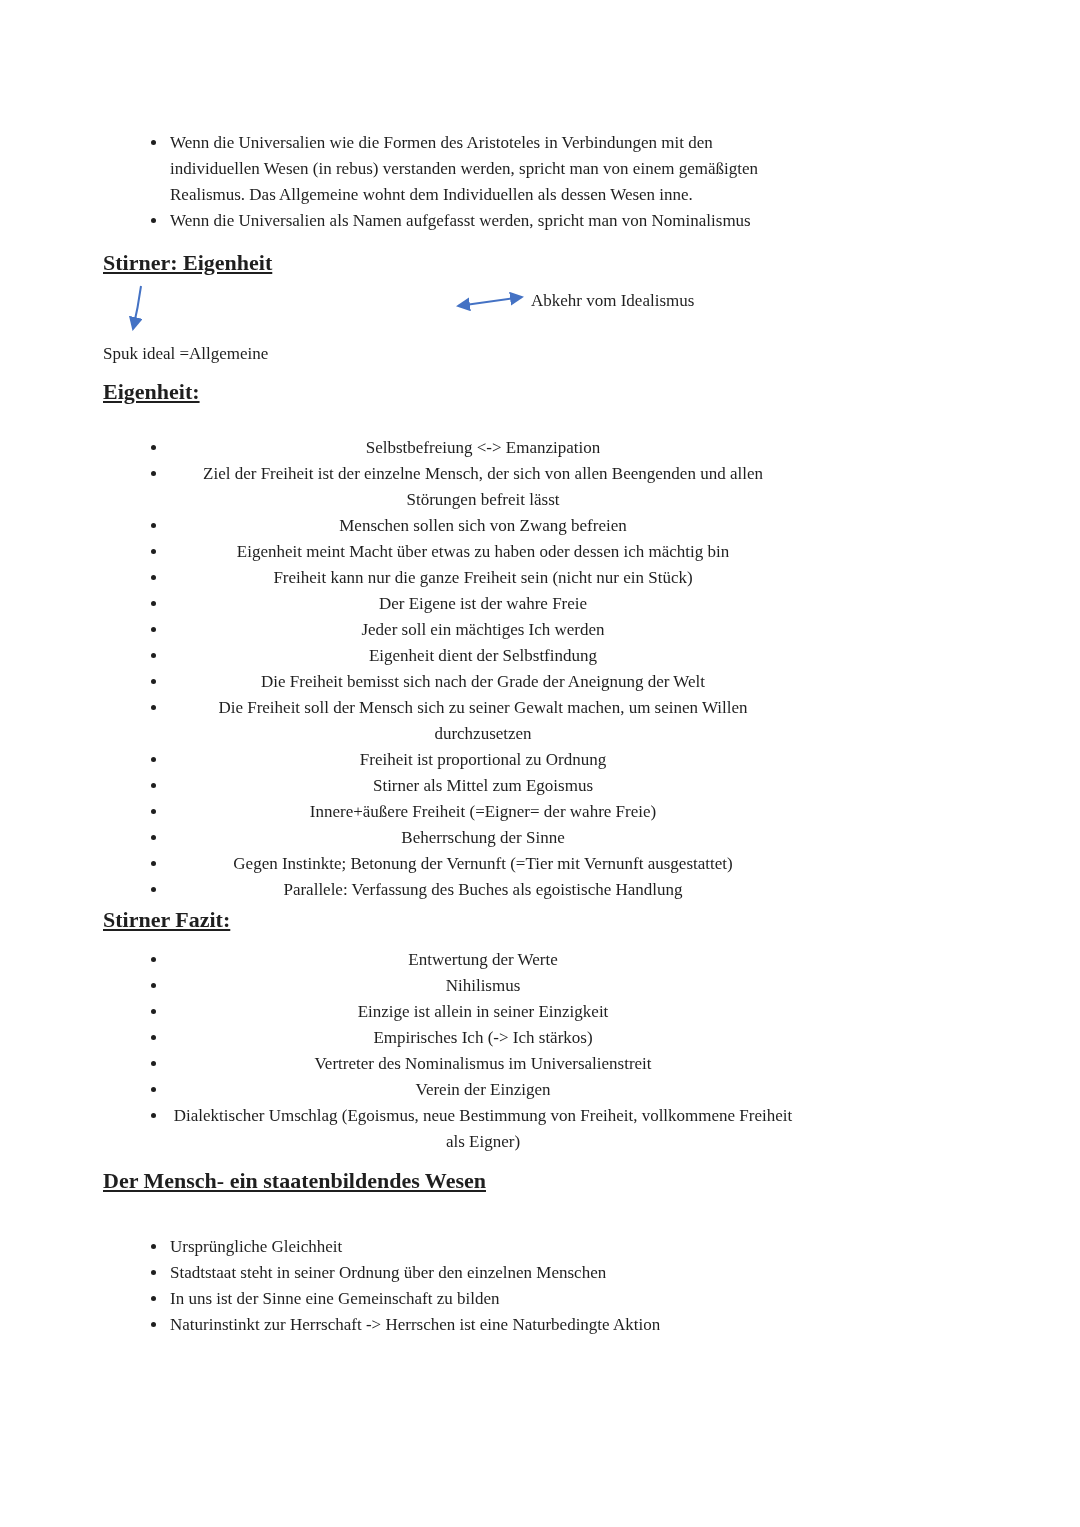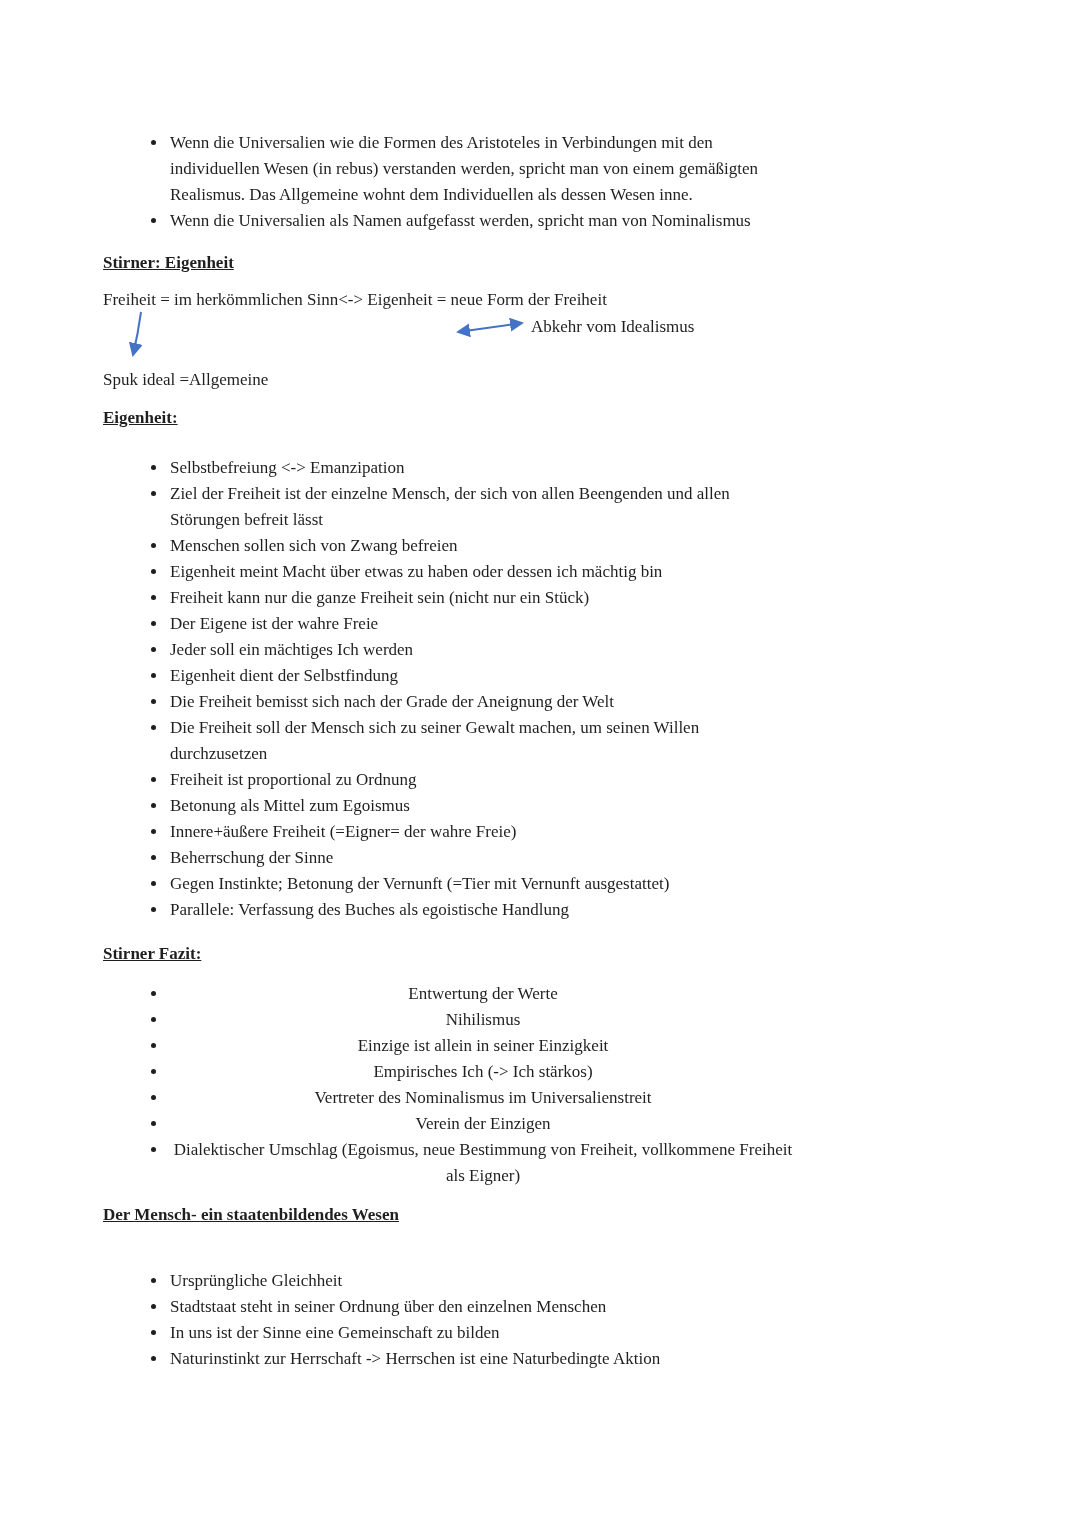--- a/index.html
+++ b/index.html
@@ -17,53 +17,52 @@
   }
   p { margin: 0; }
   ul {
     margin: 0;
     padding: 0 0 0 65px;
     list-style: disc outside;
   }
   li { padding-left: 2px; }
   h2 {
     margin: 0;
-    font-size: 17px;
+    font-size: 22px;
     line-height: 26px;
     font-weight: bold;
     text-decoration: underline;
     color: #1f1f1f;
   }
   .intro-list     { margin-bottom: 16px; }
   .h-stirner      { margin-bottom: 11px; }
   .arrow-zone     { position: relative; height: 54px; }
   .spuk           { margin-bottom: 12px; }
-  .h-eigenheit    { margin-bottom: 24px; }
-  .eigenheit-list { margin-bottom: 18px; }
+  .h-eigenheit    { margin-bottom: 30px; }
+  .eigenheit-list { margin-bottom: 4px; text-align: center; }
   .h-fazit        { margin-bottom: 14px; }
   .fazit-list     { margin-bottom: 13px; text-align: center; }
   .h-mensch       { margin-bottom: 14px; }
   .mensch-list    { margin-bottom: 14px; margin-top: 40px; }
   .svg-down   { position: absolute; left: 24px;  top: -4px; }
   .svg-double { position: absolute; left: 345px; top: 2px; }
   .abkehr-label { position: absolute; left: 428px; top: 1px; white-space: nowrap; }
 </style>
 </head>
 <body>
 
 <div class="page">
 
   <ul class="intro-list">
     <li>Wenn die Universalien wie die Formen des Aristoteles in Verbindungen mit den individuellen Wesen (in rebus) verstanden werden, spricht man von einem gemäßigten Realismus. Das Allgemeine wohnt dem Individuellen als dessen Wesen inne.</li>
     <li>Wenn die Universalien als Namen aufgefasst werden, spricht man von Nominalismus</li>
   </ul>
 
   <h2 class="h-stirner">Stirner: Eigenheit</h2>
 
-  <p class="freiheit">Freiheit = im herkömmlichen Sinn&lt;-&gt; Eigenheit = neue Form der Freiheit</p>
 
   <div class="arrow-zone">
     <svg class="svg-down" width="22" height="54" viewBox="0 0 22 54">
       <defs>
         <marker id="ah1" markerWidth="9" markerHeight="8" refX="6" refY="3.5" orient="auto">
           <path d="M0,0 L7,3.5 L0,7 z" fill="#4472C4"></path>
         </marker>
       </defs>
       <path d="M14 3 Q11 25 6 46" stroke="#4472C4" stroke-width="2" fill="none" marker-end="url(#ah1)"></path>
     </svg>
@@ -87,21 +86,21 @@
     <li>Ziel der Freiheit ist der einzelne Mensch, der sich von allen Beengenden und allen Störungen befreit lässt</li>
     <li>Menschen sollen sich von Zwang befreien</li>
     <li>Eigenheit meint Macht über etwas zu haben oder dessen ich mächtig bin</li>
     <li>Freiheit kann nur die ganze Freiheit sein (nicht nur ein Stück)</li>
     <li>Der Eigene ist der wahre Freie</li>
     <li>Jeder soll ein mächtiges Ich werden</li>
     <li>Eigenheit dient der Selbstfindung</li>
     <li>Die Freiheit bemisst sich nach der Grade der Aneignung der Welt</li>
     <li>Die Freiheit soll der Mensch sich zu seiner Gewalt machen, um seinen Willen durchzusetzen</li>
     <li>Freiheit ist proportional zu Ordnung</li>
-    <li>Betonung als Mittel zum Egoismus</li>
+    <li>Stirner als Mittel zum Egoismus</li>
     <li>Innere+äußere Freiheit (=Eigner= der wahre Freie)</li>
     <li>Beherrschung der Sinne</li>
     <li>Gegen Instinkte; Betonung der Vernunft (=Tier mit Vernunft ausgestattet)</li>
     <li>Parallele: Verfassung des Buches als egoistische Handlung</li>
   </ul>
 
   <h2 class="h-fazit">Stirner Fazit:</h2>
 
   <ul class="fazit-list">
     <li>Entwertung der Werte</li>

